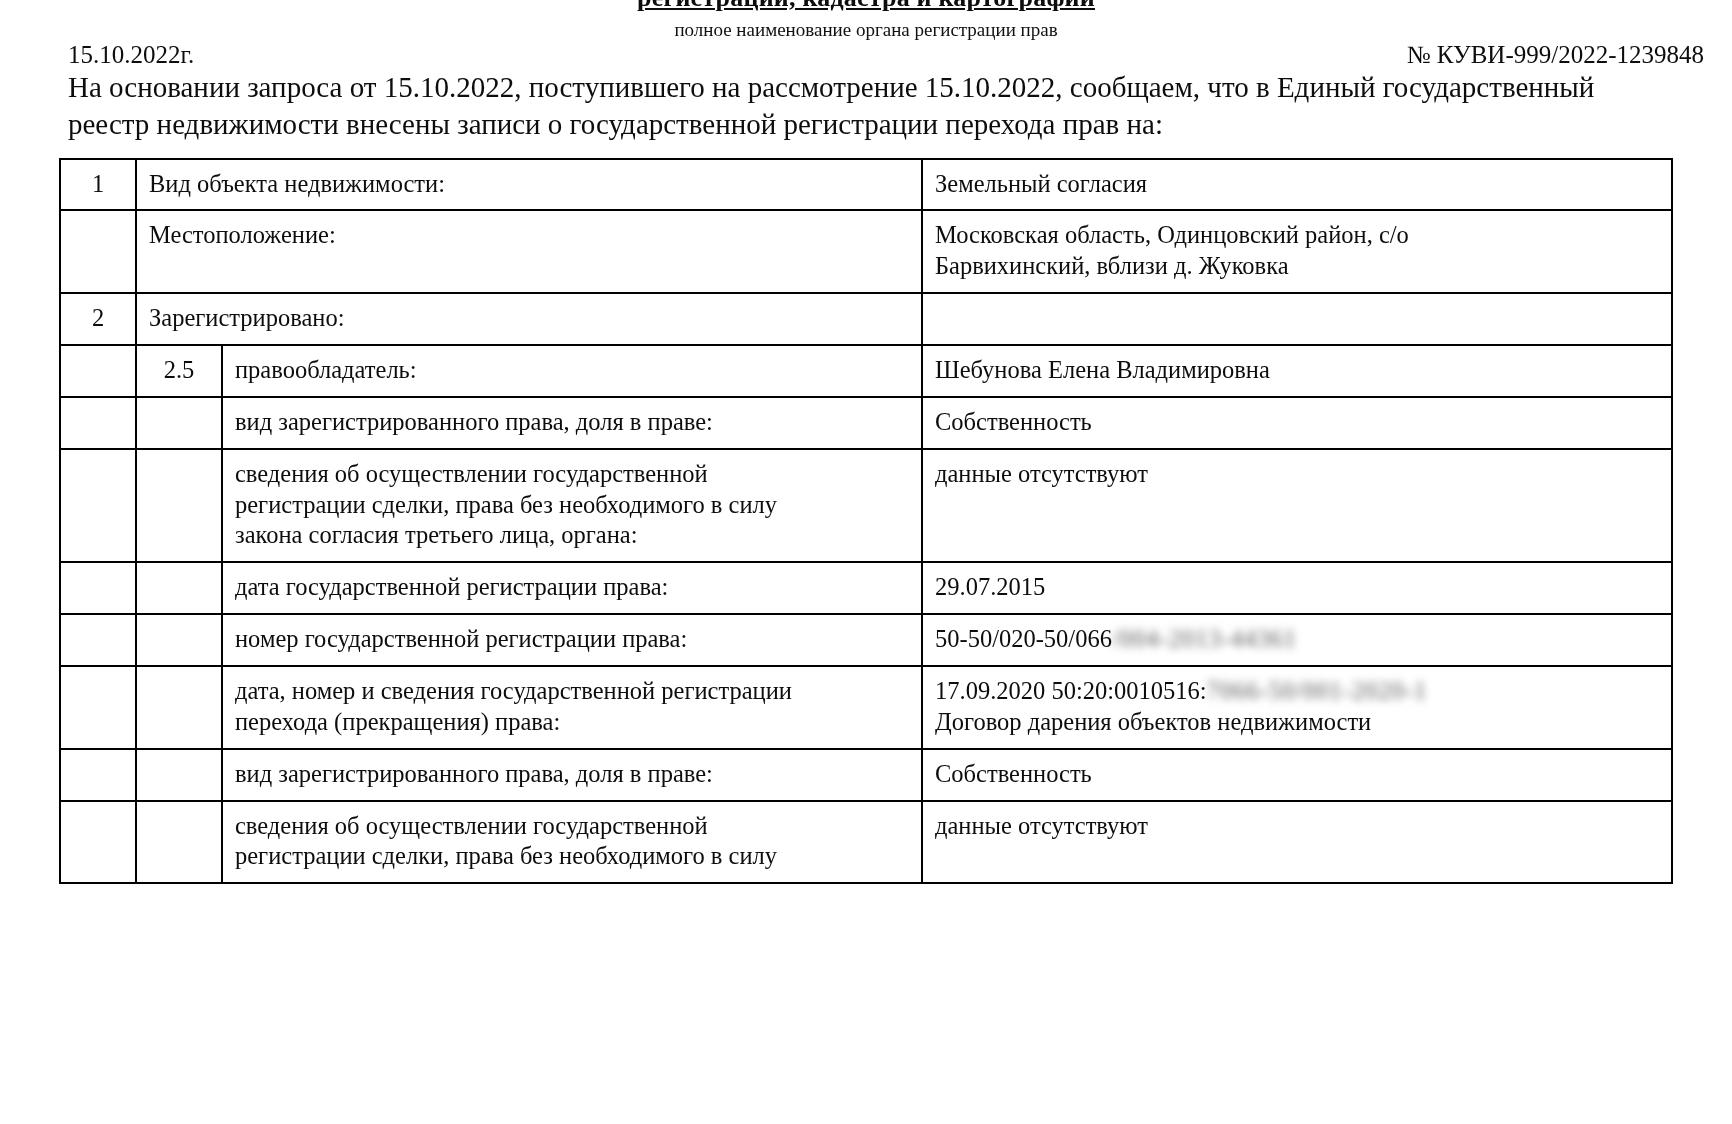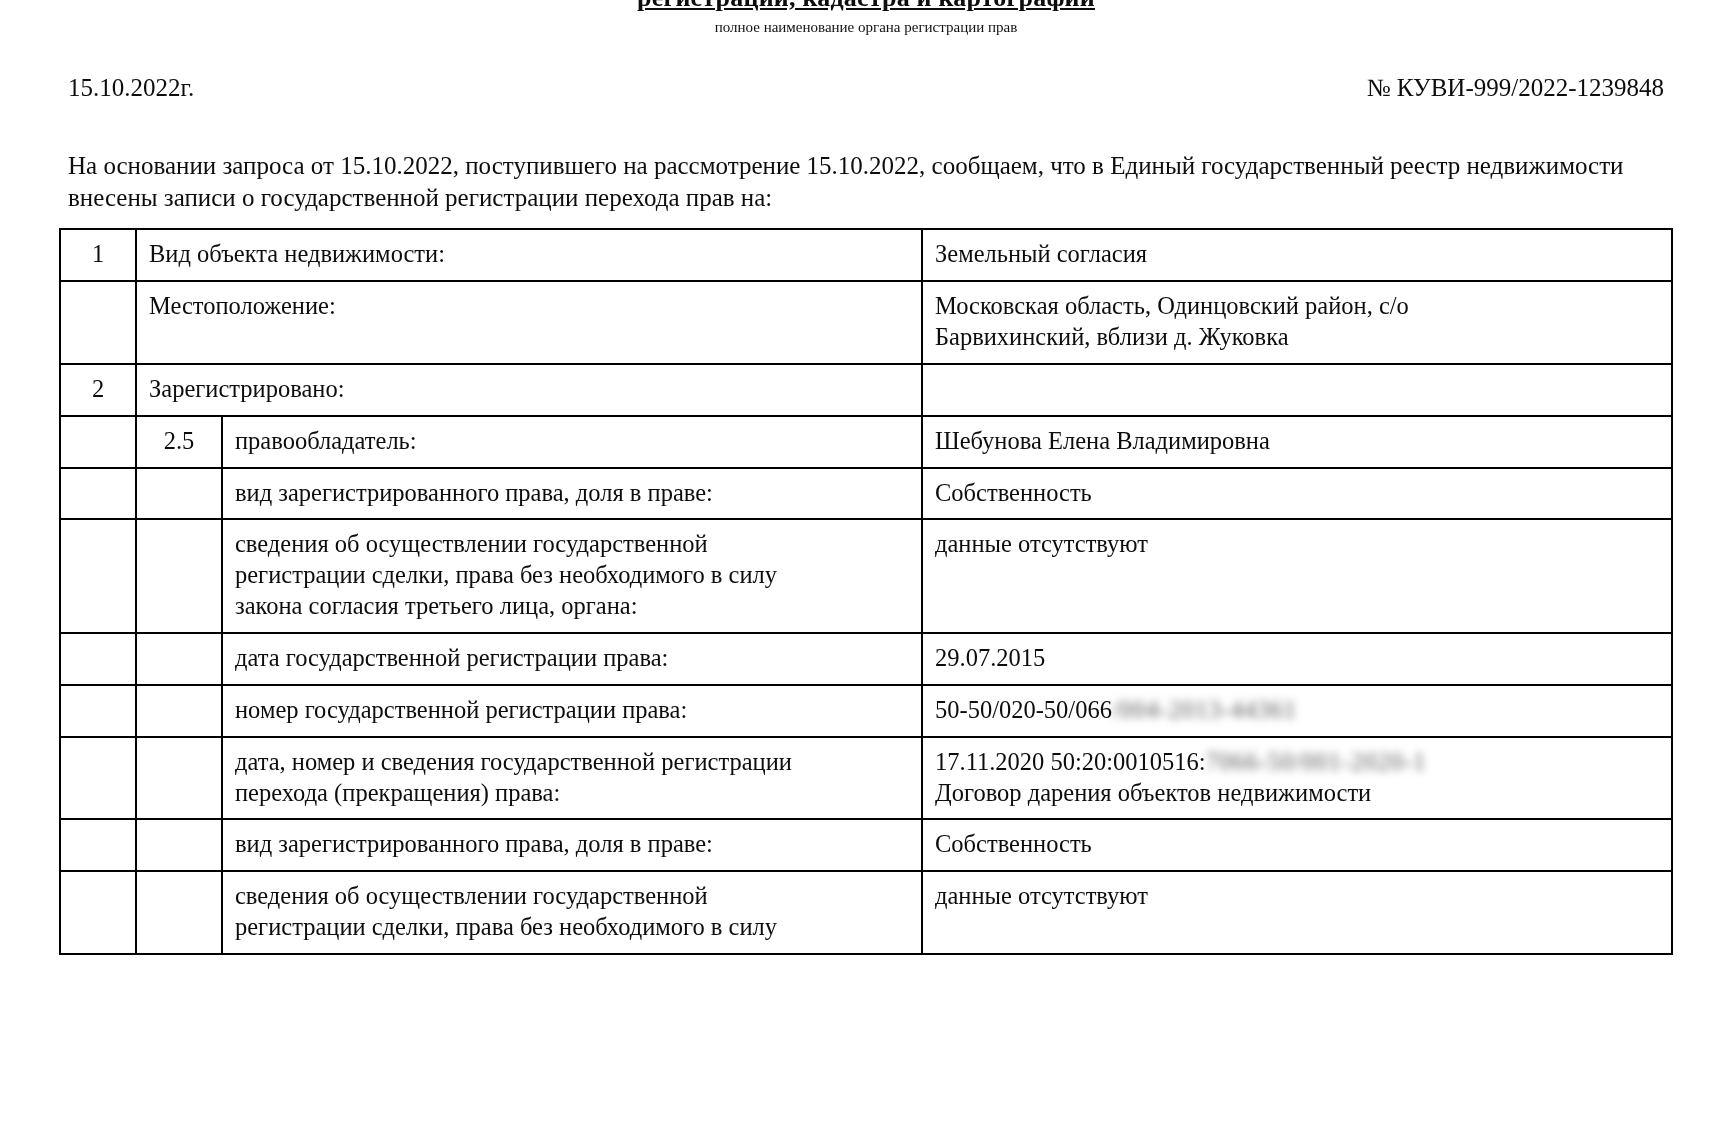--- a/index.html
+++ b/index.html
@@ -30,37 +30,35 @@
     font-size: 26px;
     font-weight: bold;
     text-decoration: underline;
     line-height: 1.05;
     margin: 0;
     
     margin-top: -16px;
     letter-spacing: 0.2px;
   }
   .org-caption {
-    font-size: 15px;
+    font-size: 19px;
     margin-top: 8px;
     margin-bottom: 0;
     color: #111;
   }
   .meta-row {
     display: flex;
     justify-content: space-between;
     align-items: baseline;
     font-size: 25px;
-    margin-top: 38px;
-    padding: 0 68px 0 68px;
+    padding: 0 28px 0 68px;
   }
   .intro {
-    font-size: 25px;
+    font-size: 29px;
     line-height: 1.28;
-    margin-top: 48px;
     padding: 0 68px 0 68px;
     text-align: left;
   }
   table.doc {
     border-collapse: collapse;
     width: 1612px;
     margin: 14px auto 0 auto;
     table-layout: fixed;
   }
   table.doc td {
@@ -186,21 +184,21 @@
       <td class="value"><span>50-50/020-50/066</span><span class="blur">/004-2013-44361</span></td>
     </tr>
     <tr>
       <td class="num nb-t"></td>
       <td class="subnum nb-t"></td>
       <td class="label">
         <span class="val-line">дата, номер и сведения государственной регистрации</span>
         <span class="val-line">перехода (прекращения) права:</span>
       </td>
       <td class="value">
-        <span class="val-line"><span>17.11.2020 50:20:0010516:</span><span class="blur">7066-50/001-2020-1</span></span>
+        <span class="val-line"><span>17.09.2020 50:20:0010516:</span><span class="blur">7066-50/001-2020-1</span></span>
         <span class="val-line">Договор дарения объектов недвижимости</span>
       </td>
     </tr>
 
     <tr>
       <td class="num nb-t nb-b"></td>
       <td class="subnum nb-t nb-b"></td>
       <td class="label">вид зарегистрированного права, доля в праве:</td>
       <td class="value">Собственность</td>
     </tr>

